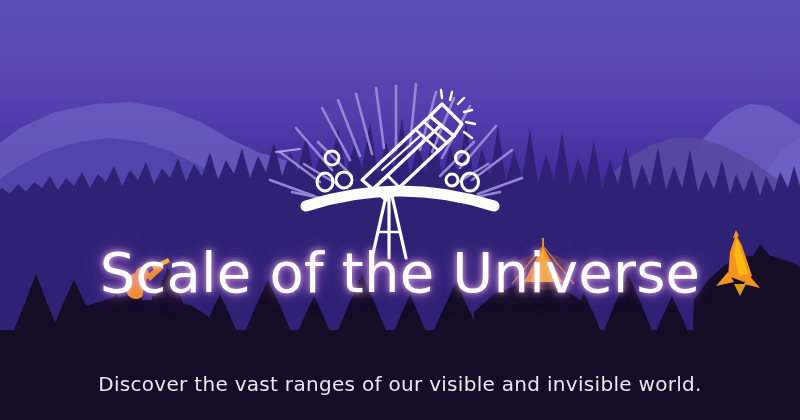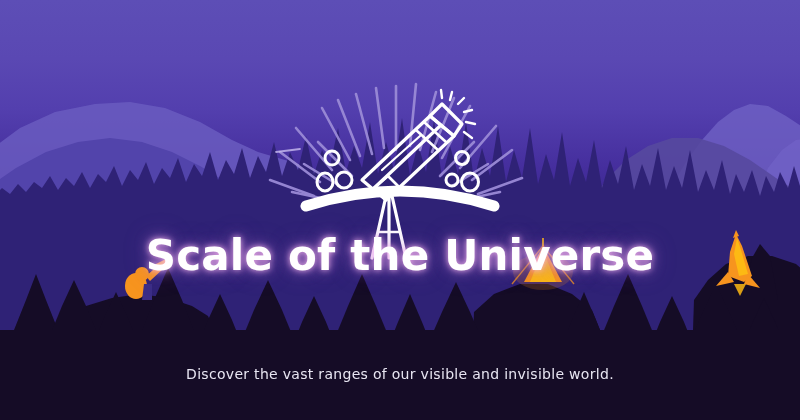--- a/index.html
+++ b/index.html
@@ -41,22 +41,22 @@
     position: absolute;
     left: 0;
     top: 206px;
     width: 800px;
     text-align: center;
     z-index: 40;
   }
   #title {
     display: inline-block;
     font-family: "DejaVu Sans", sans-serif;
-    font-size: 42px;
-    font-weight: bold;
+    font-size: 56px;
+    font-weight: normal;
     color: #ffffff;
     letter-spacing: 0.2px;
     line-height: 1.05;
     text-shadow:
        0 0 6px rgba(255,190,245,0.85),
        0 0 14px rgba(221,140,230,0.55),
        0 0 26px rgba(150,90,200,0.40);
     text-align: right;
   }
 
@@ -65,21 +65,21 @@
     position: absolute;
     left: 0;
     top: 352px;
     width: 800px;
     text-align: center;
     z-index: 40;
   }
   #subtitle {
     display: inline-block;
     font-family: "DejaVu Sans", sans-serif;
-    font-size: 14px;
+    font-size: 20px;
     font-weight: normal;
     color: #e8e6f2;
     letter-spacing: 0.3px;
   }
 </style>
 </head>
 <body>
 
 <div id="stage">
 

